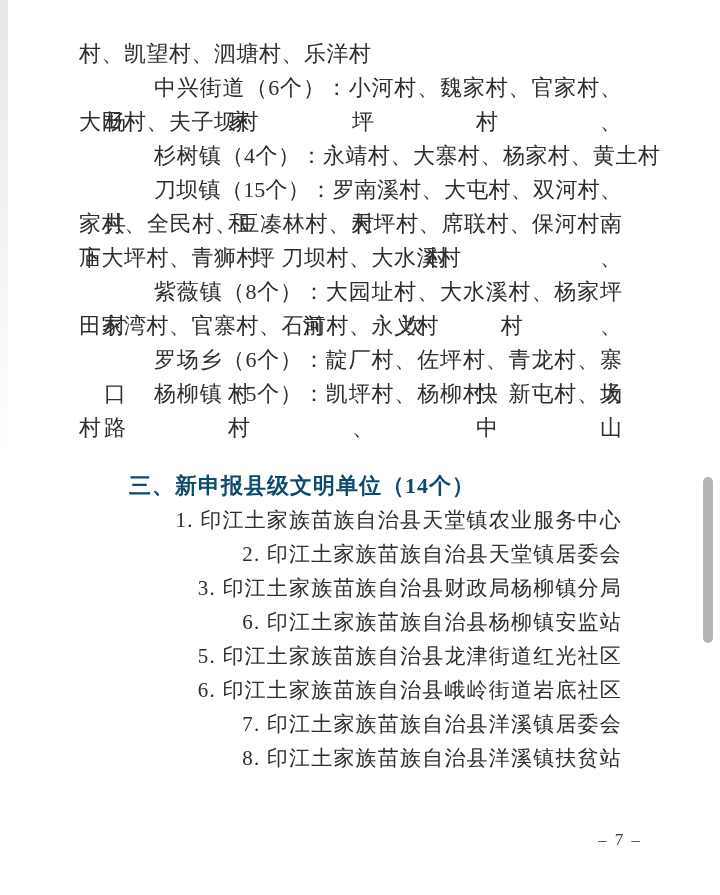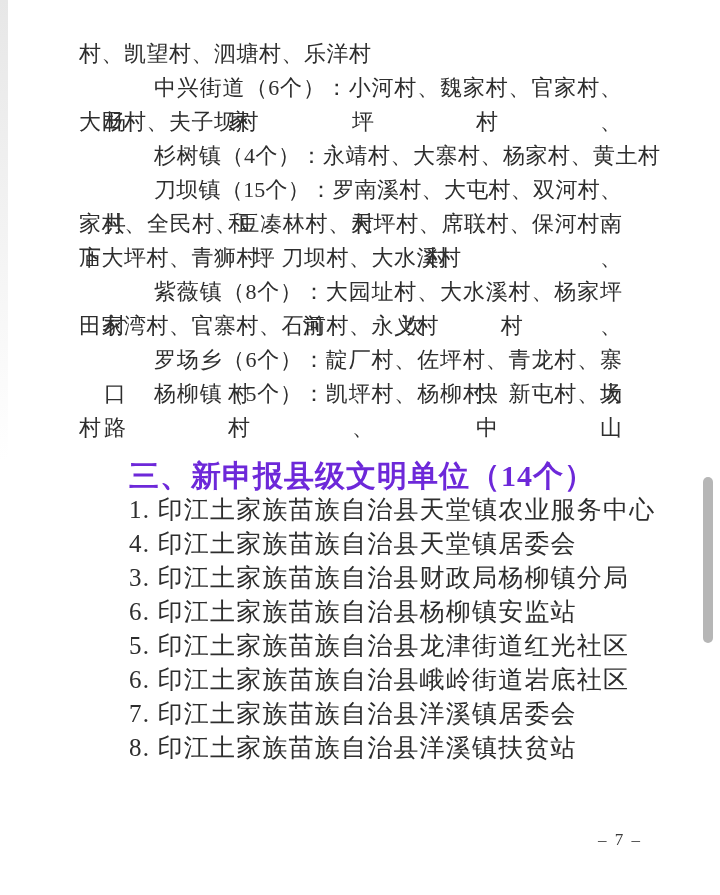--- a/index.html
+++ b/index.html
@@ -36,37 +36,38 @@
     white-space: nowrap;
   }
   .line.indent { text-indent: 50px; margin-left: 25px; }
   .line.justify {
     white-space: normal;
     letter-spacing: 0;
     text-align: justify;
     text-align-last: justify;
   }
   .section-heading {
-    font-size: 30px;
+    font-size: 22px;
     font-weight: bold;
     line-height: 34px;
     height: 34px;
-    margin-top: 14px;
+    margin-top: 24px;
     text-indent: 50px;
     letter-spacing: 1px;
-    color: #6d28d9;
+    color: #0c4a6e;
     white-space: nowrap;
   }
   .unit-line {
-    font-size: 25px;
+    font-size: 21px;
     line-height: 34px;
     height: 34px;
     letter-spacing: 1.2px;
     text-indent: 50px;
     white-space: nowrap;
+    text-align: right;
   }
   .page-number {
     position: absolute;
     top: 830px;
     right: 78px;
     font-size: 17px;
     letter-spacing: 2px;
     color: #3a3a3a;
   }
   .scrollbar-thumb {
@@ -95,21 +96,21 @@
       <div class="line">下大坪村、青狮村、刀坝村、大水溪村</div>
       <div class="line indent justify">紫薇镇（8个）：大园址村、大水溪村、杨家坪村、河坎村、</div>
       <div class="line">田家湾村、官寨村、石前村、永义村</div>
       <div class="line indent justify">罗场乡（6个）：靛厂村、佐坪村、青龙村、寨口村、快场</div>
       <div class="line indent justify">杨柳镇（5个）：凯坪村、杨柳村、新屯村、大路村、中山</div>
       <div class="line">村</div>
     </div>
   <div class="section-heading">三、新申报县级文明单位（14个）</div>
   <div id="unit-list">
       <div class="unit-line">1. 印江土家族苗族自治县天堂镇农业服务中心</div>
-      <div class="unit-line">4. 印江土家族苗族自治县天堂镇居委会</div>
+      <div class="unit-line">2. 印江土家族苗族自治县天堂镇居委会</div>
       <div class="unit-line">3. 印江土家族苗族自治县财政局杨柳镇分局</div>
       <div class="unit-line">6. 印江土家族苗族自治县杨柳镇安监站</div>
       <div class="unit-line">5. 印江土家族苗族自治县龙津街道红光社区</div>
       <div class="unit-line">6. 印江土家族苗族自治县峨岭街道岩底社区</div>
       <div class="unit-line">7. 印江土家族苗族自治县洋溪镇居委会</div>
       <div class="unit-line">8. 印江土家族苗族自治县洋溪镇扶贫站</div>
     </div>
 </div>
 
 <div class="page-number">– 7 –</div>

